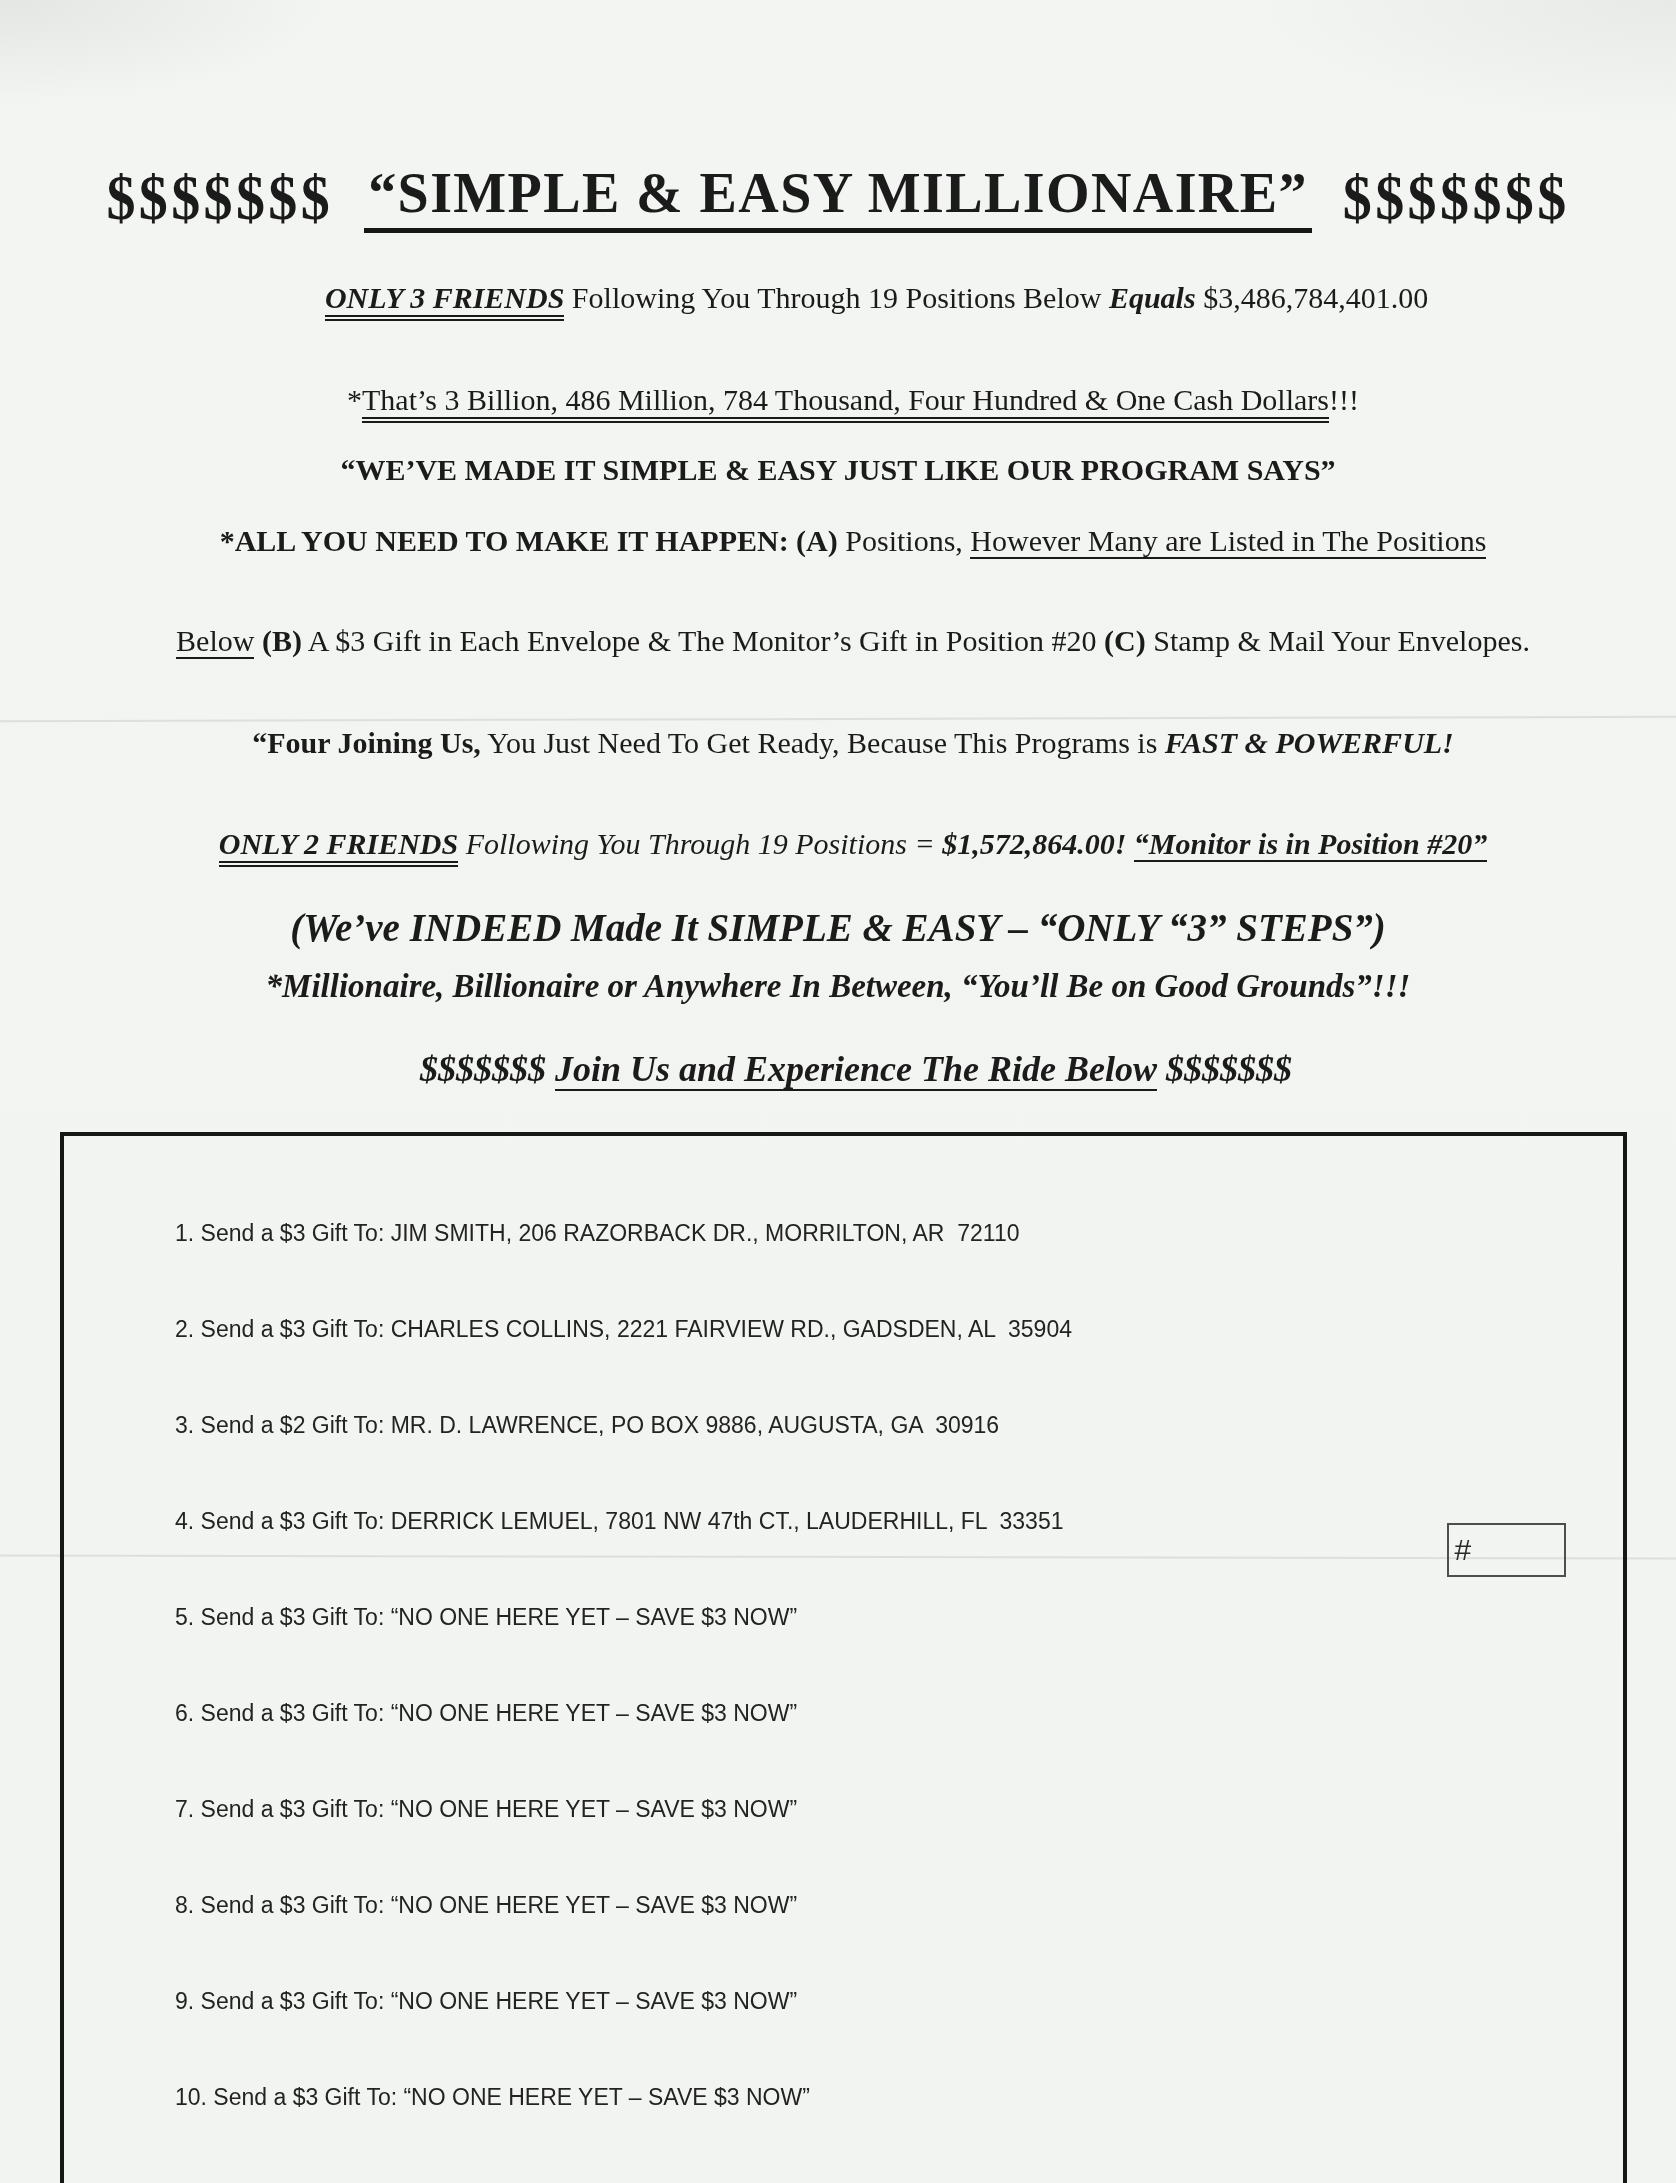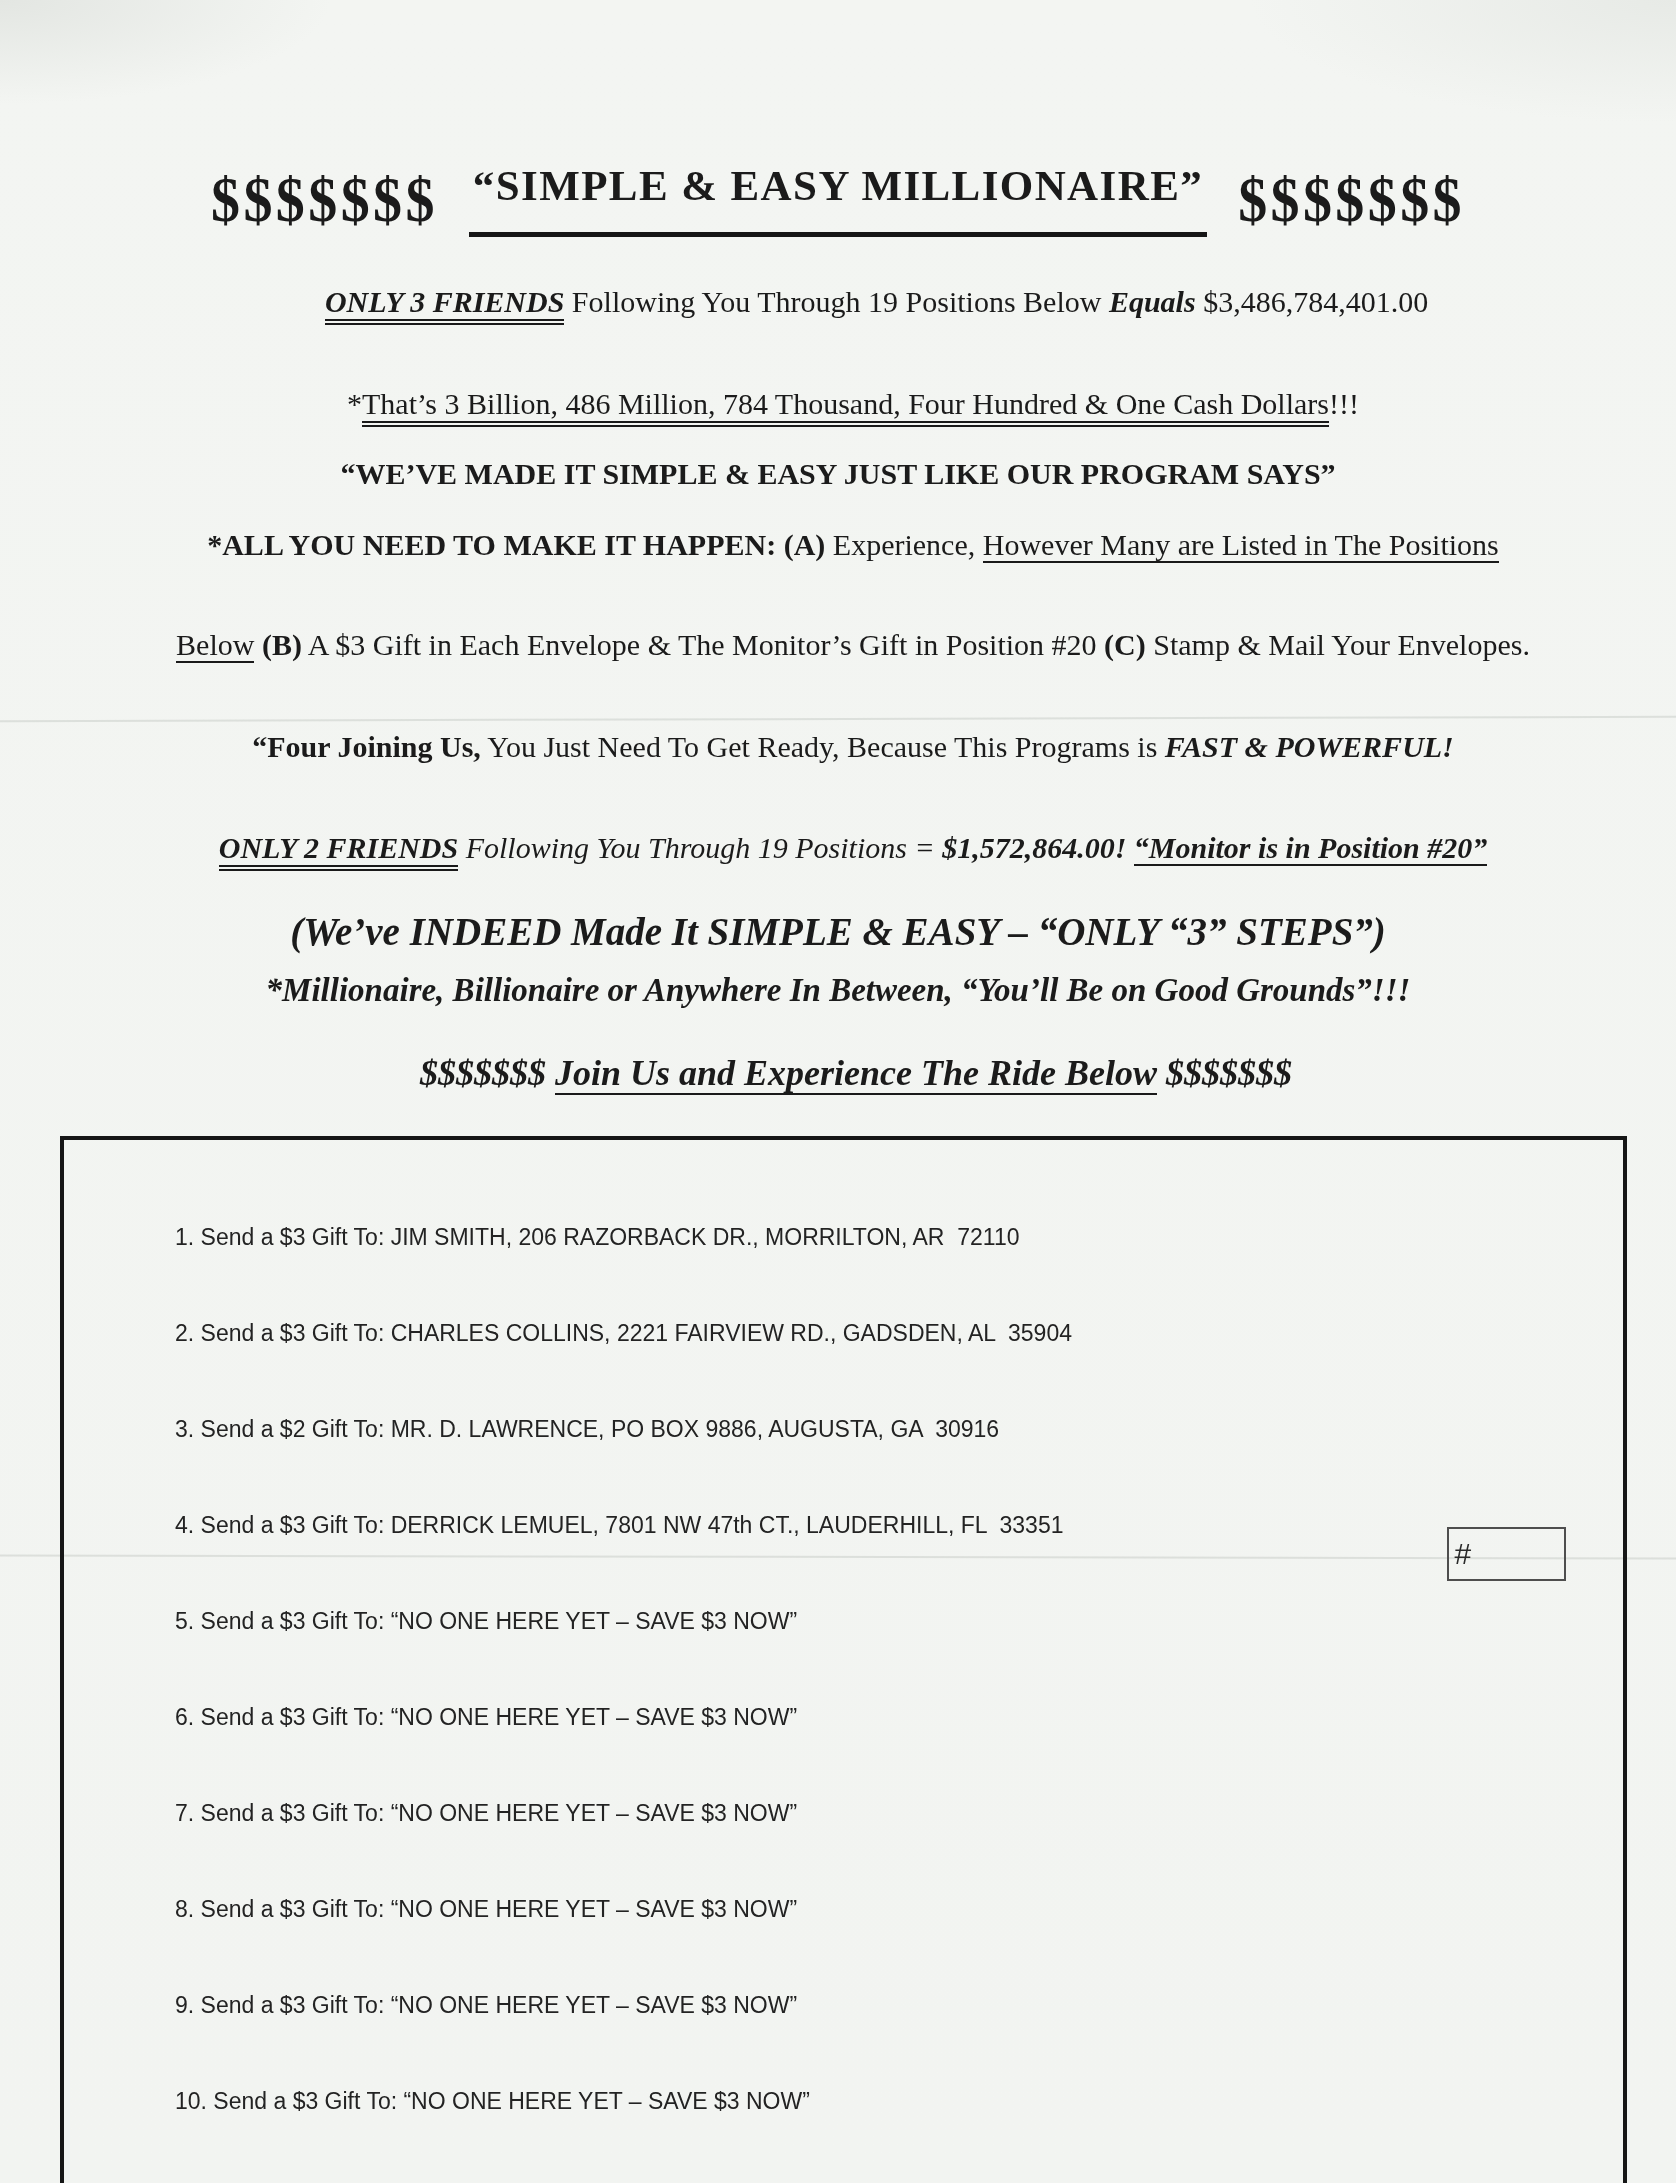--- a/index.html
+++ b/index.html
@@ -13,21 +13,21 @@
       linear-gradient(#f3f5f2,#f2f4f1);
   }
   .crease{position:absolute;left:0;width:100%;height:2px;background:rgba(170,176,168,.30);}
   .crease.c1{top:718px;transform:rotate(-.15deg);}
   .crease.c2{top:1556px;transform:rotate(.1deg);}
 
   
   .header{padding-top:161px;text-align:center;}
   .title-row{display:flex;justify-content:center;align-items:center;gap:31px;}
   .dollars{font-size:58px;font-weight:bold;letter-spacing:3.4px;transform:scaleY(1.08);}
-  .main-title{font-size:43px;font-weight:bold;letter-spacing:1.4px;border-bottom:5.4px solid #161616;padding:0 4px 22px;}
+  .main-title{font-size:56px;font-weight:bold;letter-spacing:1.4px;border-bottom:5.4px solid #161616;padding:0 4px 3px;}
   .hline{font-size:30px;margin-top:7.4px;white-space:pre-wrap;line-height:1.05;}
   .hline.small-gap{margin-top:5.4px;}
   .b{font-weight:bold}
   .i{font-style:italic}
   .bi{font-weight:bold;font-style:italic}
   .u{border-bottom:2.7px solid #1a1a1a;padding-bottom:0;}
   .uu{border-bottom:6px double #1a1a1a;padding-bottom:0.7px;}
   .l8{font-size:39px;margin-top:17px;}
   .l9{font-size:33px;margin-top:20px;}
   .l10{font-size:36px;margin-top:8.8px;}
@@ -63,21 +63,21 @@
     <span class="bi uu">ONLY 3 FRIENDS</span><span> Following You Through 19 Positions Below </span><span class="bi">Equals</span><span> $3,486,784,401.00</span>
   </div>
 
   <div class="hline">
     <span>*</span><span class="uu">That’s 3 Billion, 486 Million, 784 Thousand, Four Hundred &amp; One Cash Dollars</span><span>!!!</span>
   </div>
 
   <div class="hline b">“WE’VE MADE IT SIMPLE &amp; EASY JUST LIKE OUR PROGRAM SAYS”</div>
 
   <div class="hline">
-    <span class="b">*ALL YOU NEED TO MAKE IT HAPPEN: (A) </span><span>Experience, </span><span class="u">However Many are Listed in The Positions</span>
+    <span class="b">*ALL YOU NEED TO MAKE IT HAPPEN: (A) </span><span>Positions, </span><span class="u">However Many are Listed in The Positions</span>
   </div>
 
   <div class="hline small-gap">
     <span class="u">Below</span><span> </span><span class="b">(B)</span><span> A $3 Gift in Each Envelope &amp; The Monitor’s Gift in Position #20 </span><span class="b">(C)</span><span> Stamp &amp; Mail Your Envelopes.</span>
   </div>
 
   <div class="hline">
     <span class="b">“Four Joining Us,</span><span> You Just Need To Get Ready, Because This Programs is </span><span class="bi">FAST &amp; POWERFUL!</span>
   </div>
 

